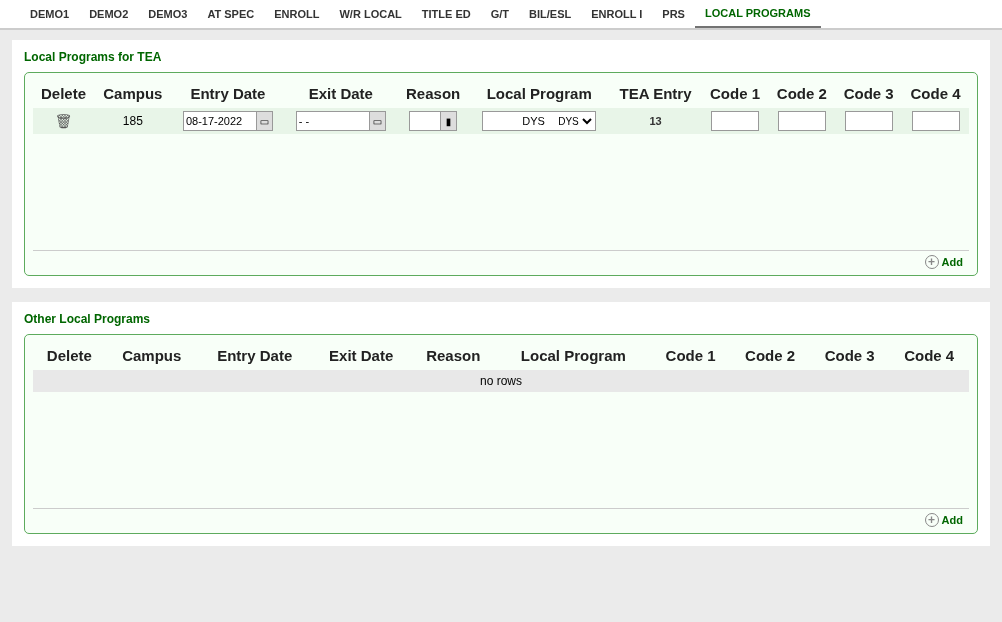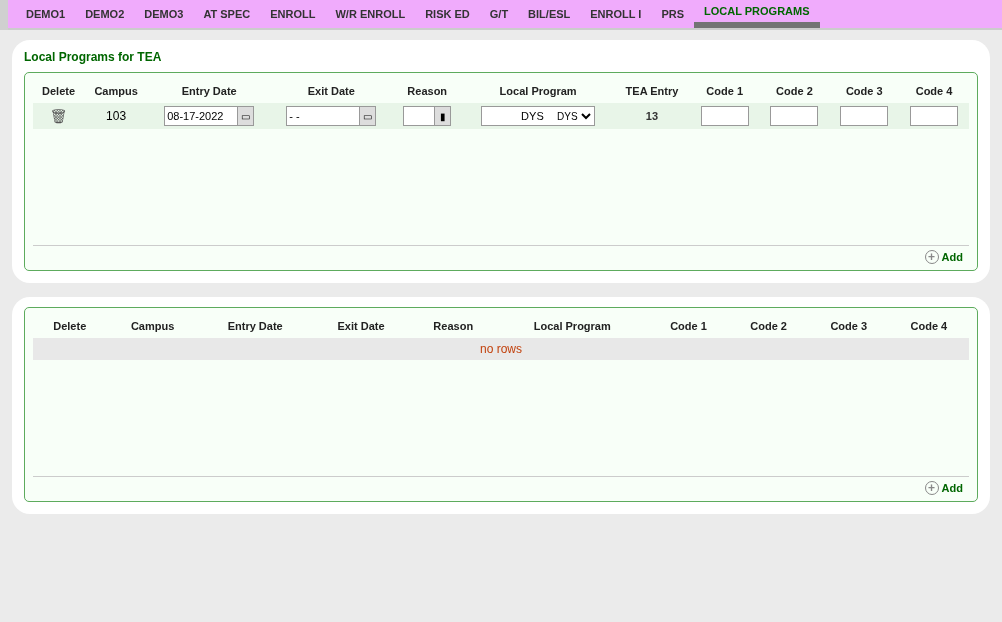--- a/index.html
+++ b/index.html
@@ -7,55 +7,54 @@
       font-family: Arial, sans-serif;
       font-size: 12px;
       background: #d0d0d0;
       width: 1002px;
       height: 622px;
       overflow: hidden;
     }
     
     .nav-bar {
       display: flex;
-      background: #f0abfc;
+      background: #ffffff;
       border-bottom: 2px solid #ccc;
       height: 30px;
       align-items: center;
-      padding: 0 8px;
-      margin-left: 8px;
+      padding: 0 20px;
     }
     .nav-tab {
       padding: 4px 10px;
       font-size: 11px;
       font-weight: bold;
       color: #333;
       cursor: pointer;
       white-space: nowrap;
       height: 100%;
       display: flex;
       align-items: center;
     }
     .nav-tab.active {
       color: #006600;
-      border-bottom: 6px solid #737373;
+      border-bottom: 2px solid #737373;
     }
 
     
     .main-content {
       background: #ebebeb;
       padding: 10px 12px;
       height: calc(622px - 30px);
       overflow-y: auto;
     }
 
     
     .section-panel {
       background: #ffffff;
-      border-radius: 18px;
+      border-radius: 0;
       margin-bottom: 14px;
       padding: 10px 12px 12px 12px;
     }
     .section-title {
       font-size: 12px;
       font-weight: bold;
       color: #006600;
       margin-bottom: 8px;
     }
 
@@ -67,41 +66,41 @@
       background: #f8fff8;
       position: relative;
     }
 
     
     .data-table {
       width: 100%;
       border-collapse: collapse;
     }
     .data-table th {
-      font-size: 11px;
+      font-size: 15px;
       font-weight: bold;
       color: #222;
       padding: 4px 4px 6px 4px;
       text-align: center;
       white-space: nowrap;
     }
     .data-table td {
       padding: 3px 4px;
       text-align: center;
       vertical-align: middle;
     }
     .data-table tr.data-row td {
       background: #e8f5e8;
     }
     .data-table tr.empty-row td {
       height: 22px;
     }
     .data-table tr.no-rows-row td {
       background: #e8e8e8;
-      color: #c2410c;
+      color: #000000;
       text-align: center;
       padding: 4px;
     }
 
     
     .add-row {
       display: flex;
       justify-content: flex-end;
       align-items: center;
       padding: 4px 6px 2px 0;
@@ -241,22 +240,22 @@
   </style>
 </head>
 <body>
 
 <div class="nav-bar">
   <div class="nav-tab">DEMO1</div>
   <div class="nav-tab">DEMO2</div>
   <div class="nav-tab">DEMO3</div>
   <div class="nav-tab">AT SPEC</div>
   <div class="nav-tab">ENROLL</div>
-  <div class="nav-tab">W/R ENROLL</div>
-  <div class="nav-tab">RISK ED</div>
+  <div class="nav-tab">W/R LOCAL</div>
+  <div class="nav-tab">TITLE ED</div>
   <div class="nav-tab">G/T</div>
   <div class="nav-tab">BIL/ESL</div>
   <div class="nav-tab">ENROLL I</div>
   <div class="nav-tab">PRS</div>
   <div class="nav-tab active">LOCAL PROGRAMS</div>
 </div>
 
 <div class="main-content">
 
   <div class="section-panel">
@@ -279,21 +278,21 @@
           </tr>
         </thead>
         <tbody>
           <tr class="data-row">
             <td>
               <button class="trash-btn">
                 <span class="trash-icon">🗑</span>
               </button>
             </td>
             <td>
-              <span>103</span>
+              <span>185</span>
             </td>
             <td>
               <div class="date-input-wrapper">
                 <input type="text" class="" value="08-17-2022" style="">
                 <button class="date-btn">▭</button>
               </div>
             </td>
             <td>
               <div class="date-input-wrapper">
                 <input type="text" class="" value="- -" style="">
@@ -350,20 +349,21 @@
       <div class="add-row">
         <a class="add-link">
           <span class="add-icon">+</span>
           <span>Add</span>
         </a>
       </div>
     </div>
   </div>
 
   <div class="section-panel">
+    <div class="section-title">Other Local Programs</div>
     <div class="table-container">
       <table class="data-table">
         <thead>
           <tr>
             <th>Delete</th>
             <th>Campus</th>
             <th>Entry Date</th>
             <th>Exit Date</th>
             <th>Reason</th>
             <th>Local Program</th>

